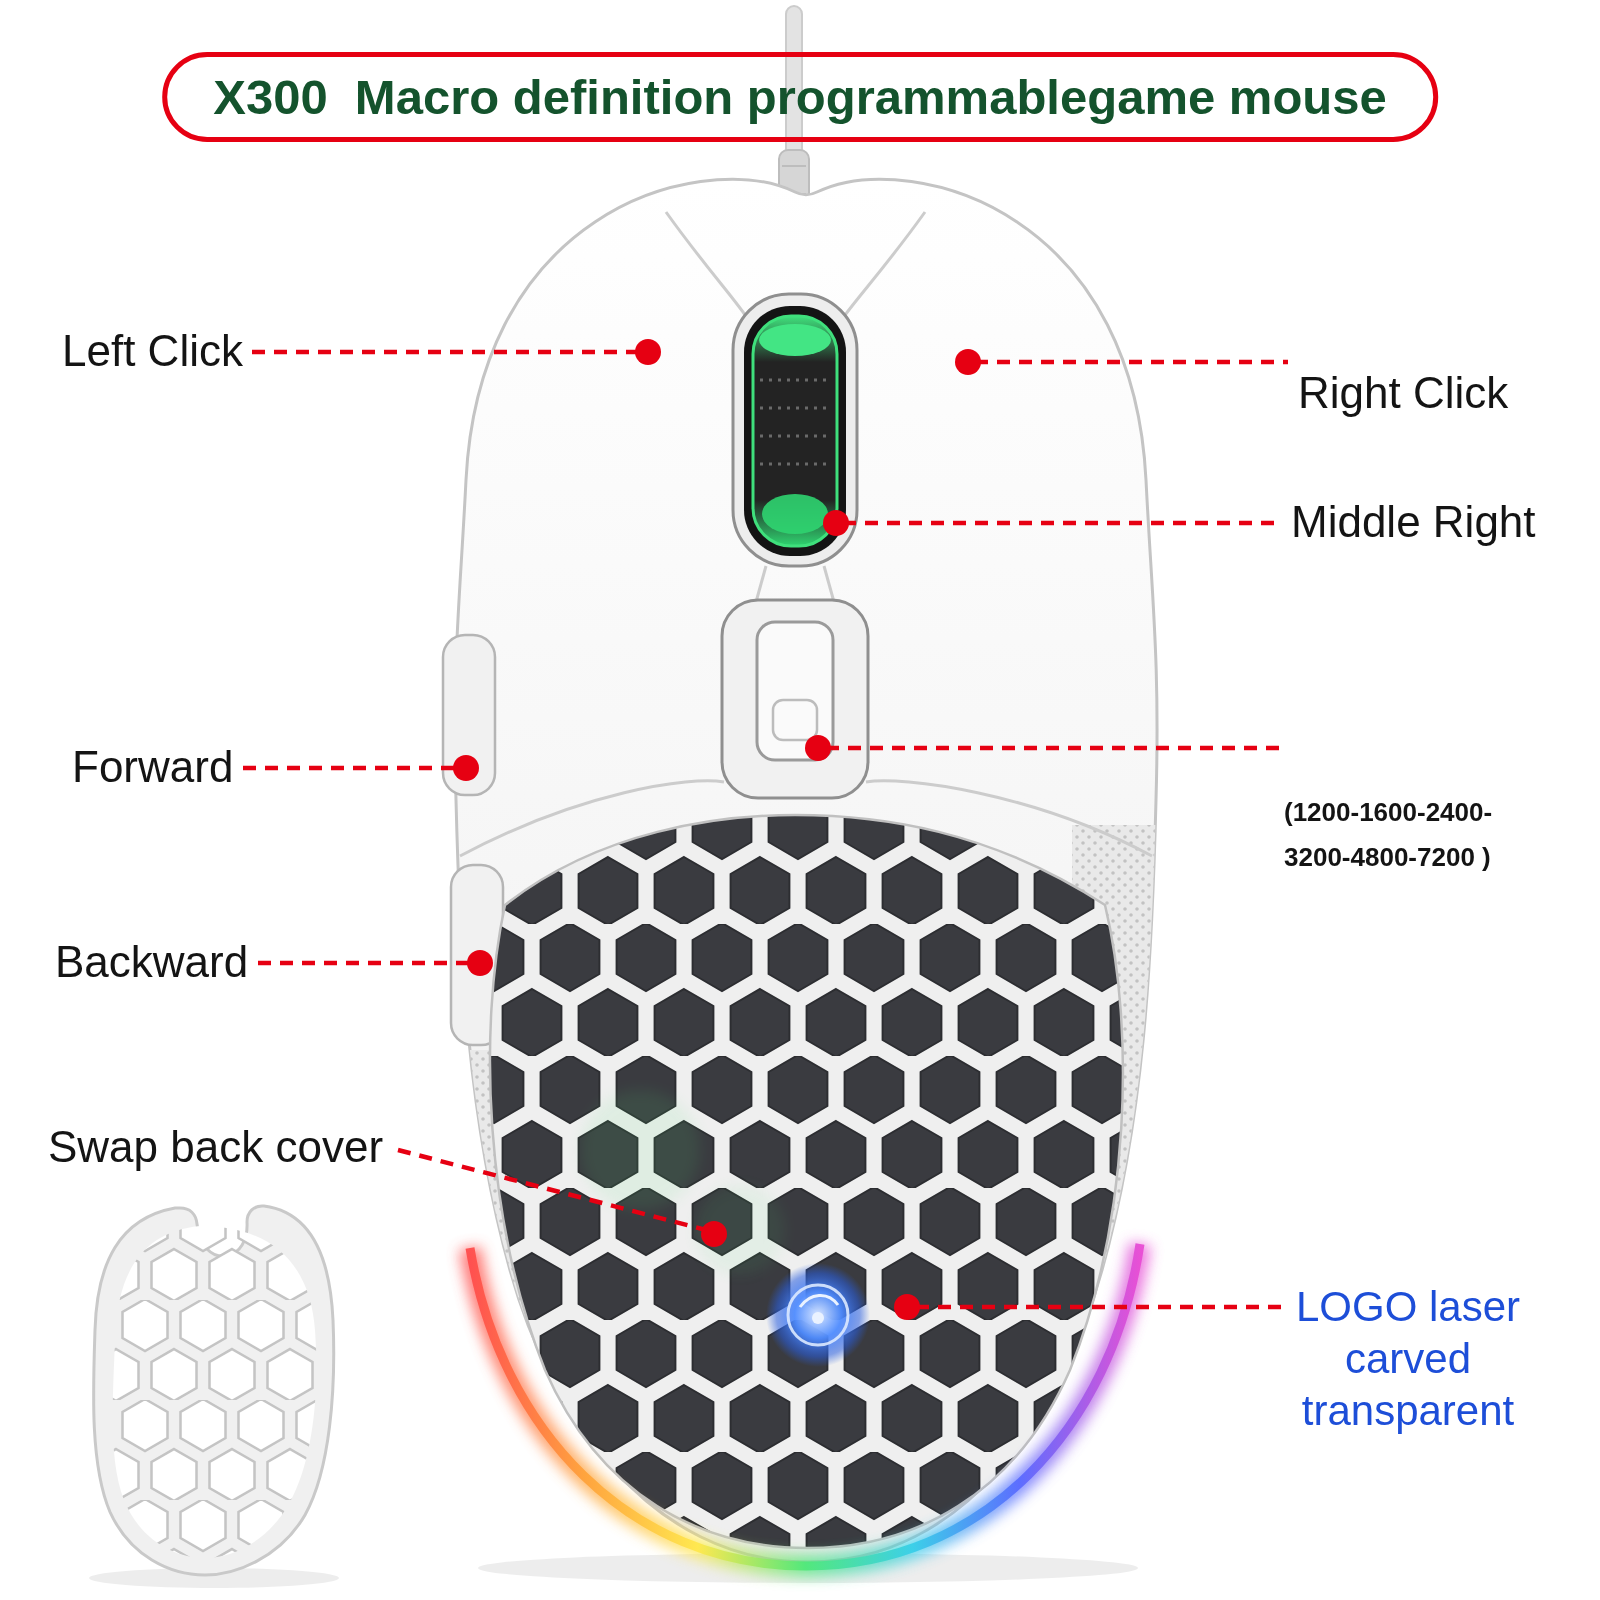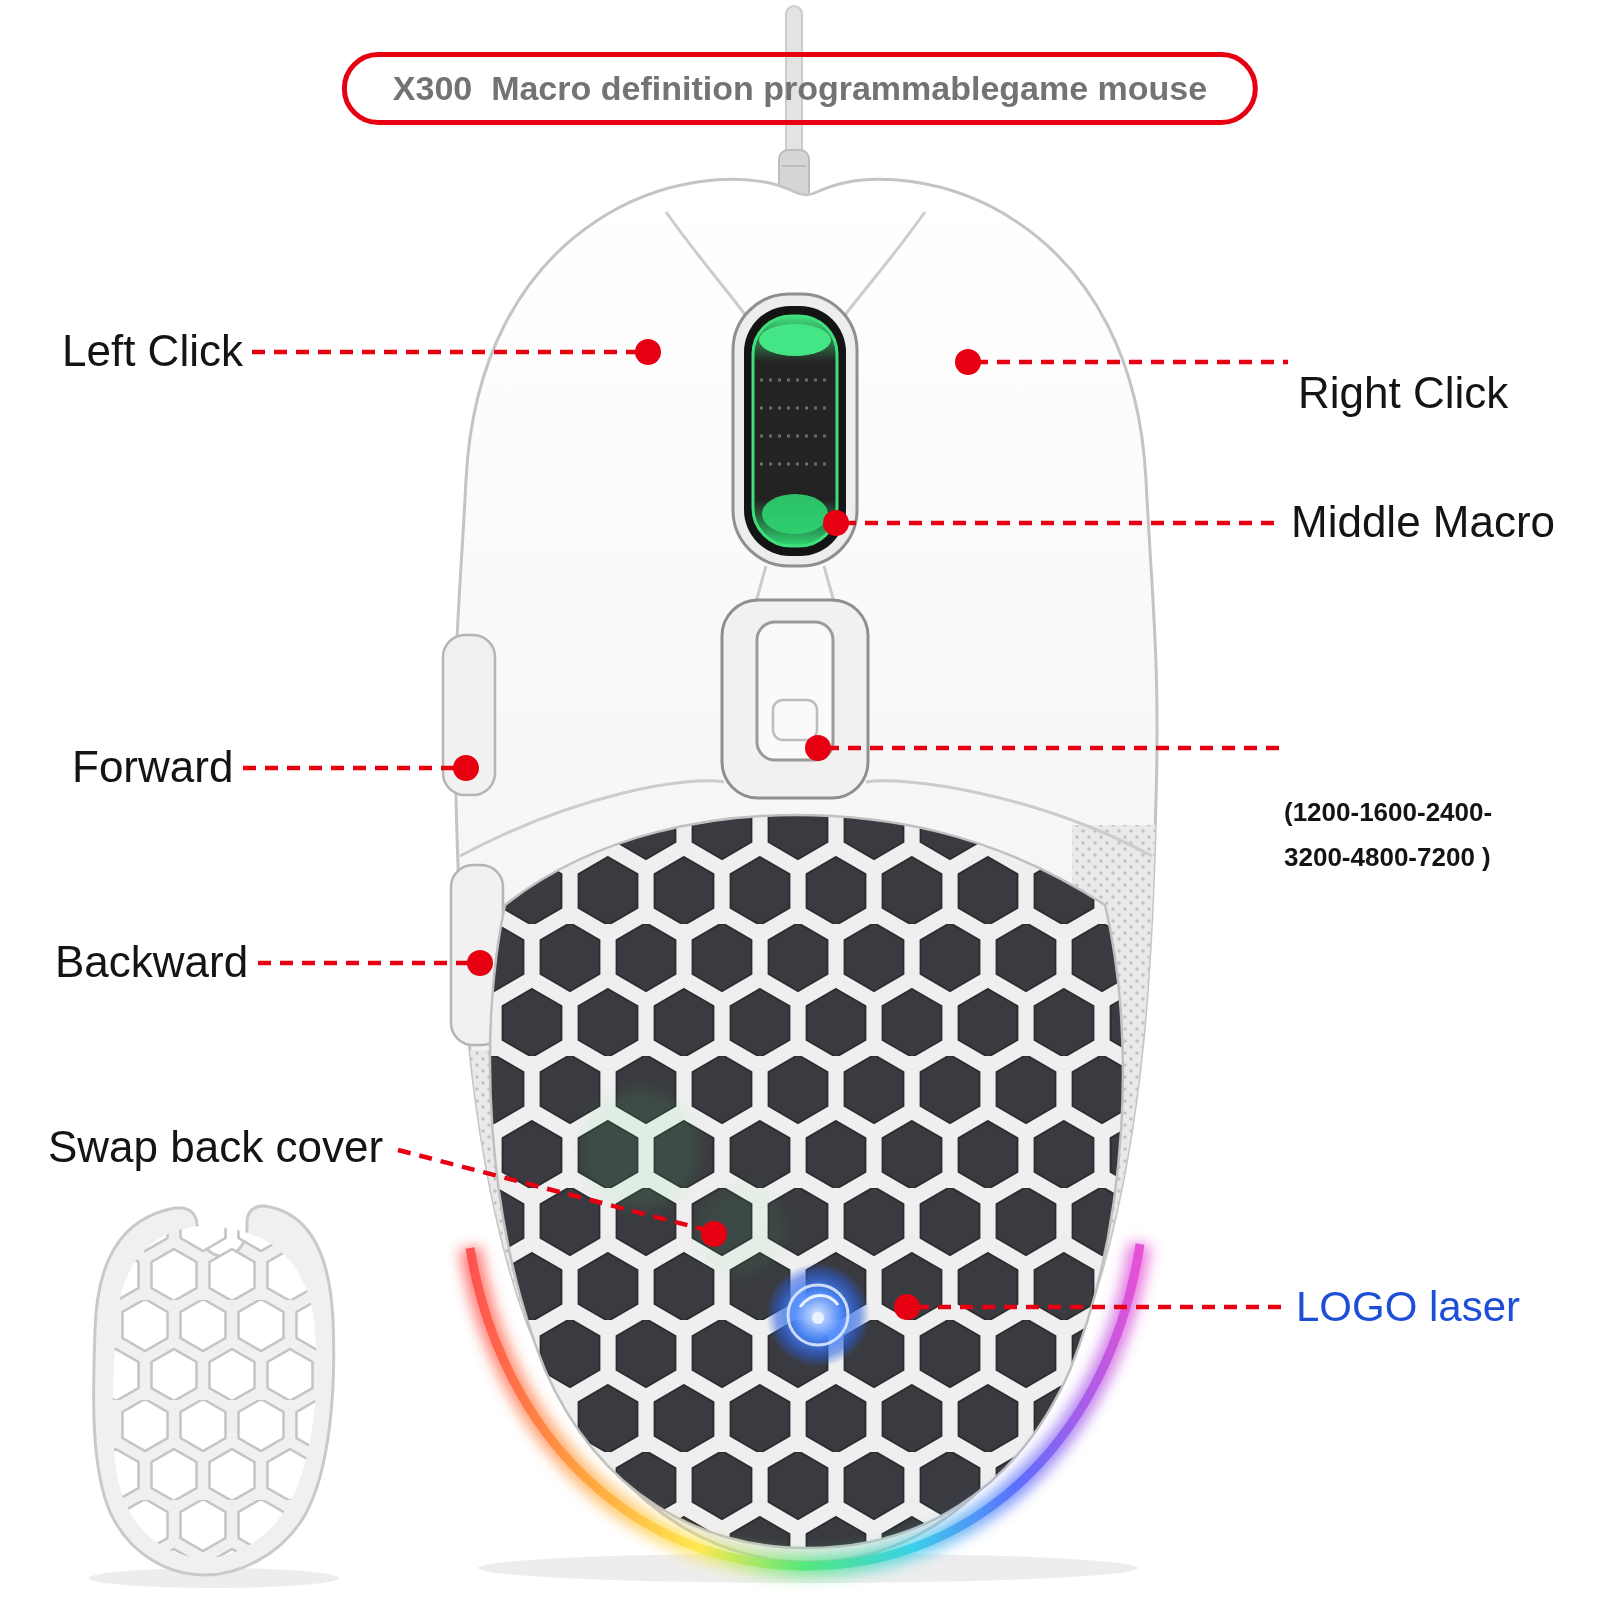--- a/index.html
+++ b/index.html
@@ -10,23 +10,23 @@
     font-family:"Liberation Sans", sans-serif;
     overflow:hidden;
   }
   .title-banner{
     position:absolute;
     left:50%;top:52px;
     transform:translateX(-50%);
     border:5px solid #e60012;
     border-radius:46px;
     padding:12px 46px;
-    font-size:34px;
+    font-size:49px;
     font-weight:bold;
-    color:#737373;
+    color:#14532d;
     white-space:pre;
     letter-spacing:0px;
   }
   .label{
     position:absolute;
     font-size:44px;
     color:#141414;
     white-space:nowrap;
   }
   .label-small{
@@ -250,31 +250,32 @@
       <circle cx="907" cy="1307" r="13"></circle>
     </g>
   </svg>
 
   <div class="title-banner">X300  Macro definition programmablegame mouse</div>
 
   <div class="label" style="left:62px;top:326px;text-align:center;">Left Click</div>
 
   <div class="label" style="left:1298px;top:336px;margin-top:32px;">Right Click</div>
 
-  <div class="label" style="left:1291px;top:497px;">Middle Macro</div>
+  <div class="label" style="left:1291px;top:497px;">Middle Right</div>
 
   <div class="label" style="left:72px;top:742px;text-align:right;">Forward</div>
 
 
   <div class="label-small" style="left:1284px;top:790px;">
     <div>(1200-1600-2400-</div>
     <div>3200-4800-7200 )</div>
   </div>
 
   <div class="label" style="left:55px;top:937px;">Backward</div>
 
   <div class="label" style="left:48px;top:1122px;">Swap back cover</div>
 
   <div class="label-block" style="left:1238px;top:1281px;width:340px;">
     <div>LOGO laser</div>
+    <div>carved transparent</div>
   </div>
 
 </div>
 
 </body></html>

